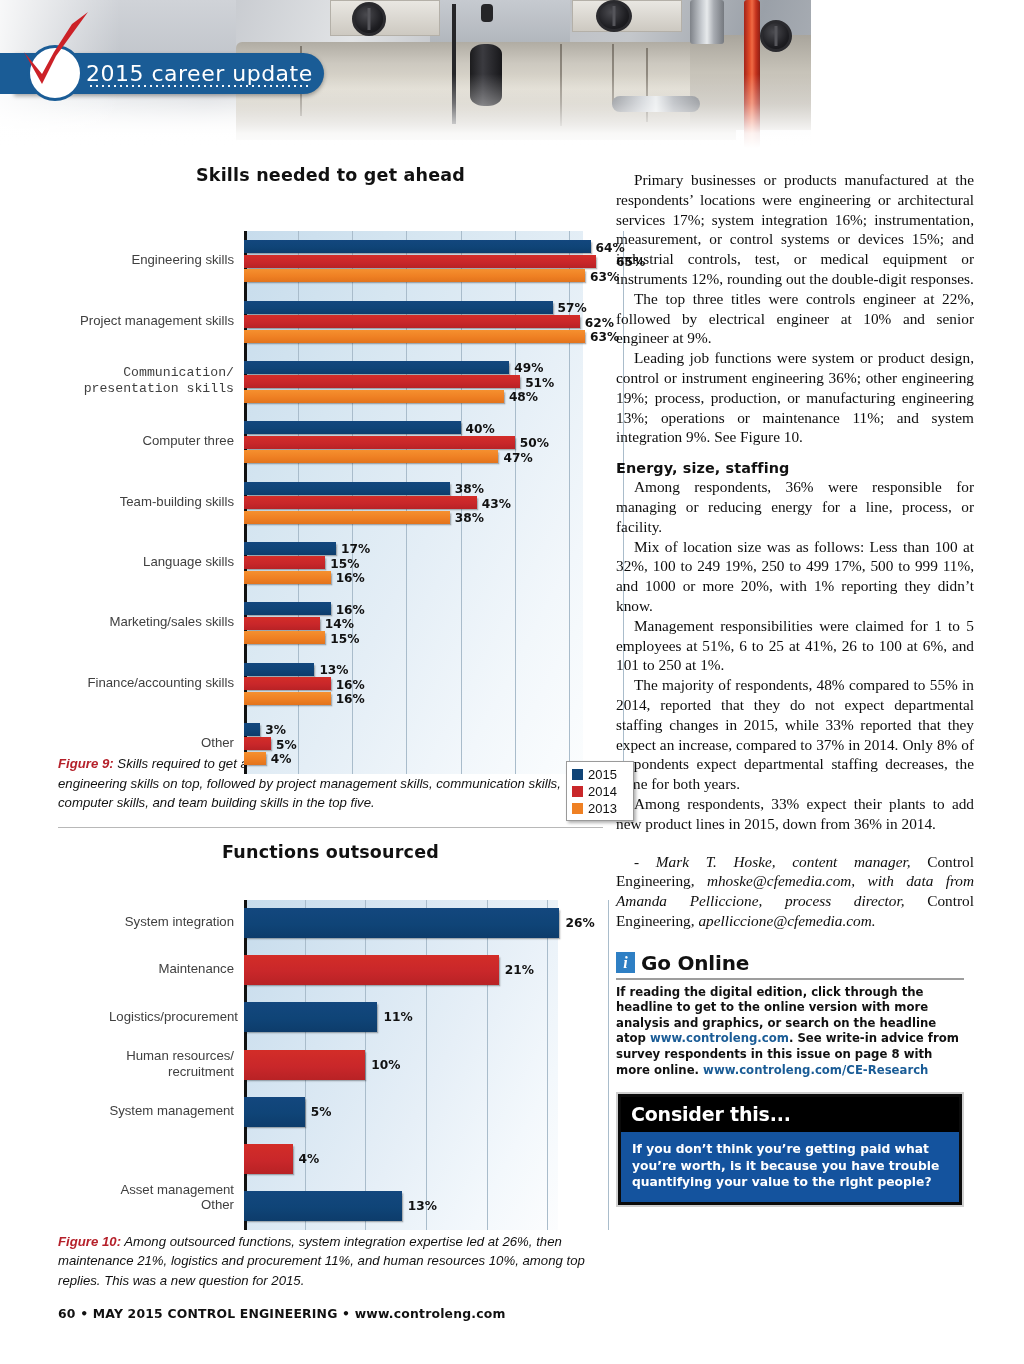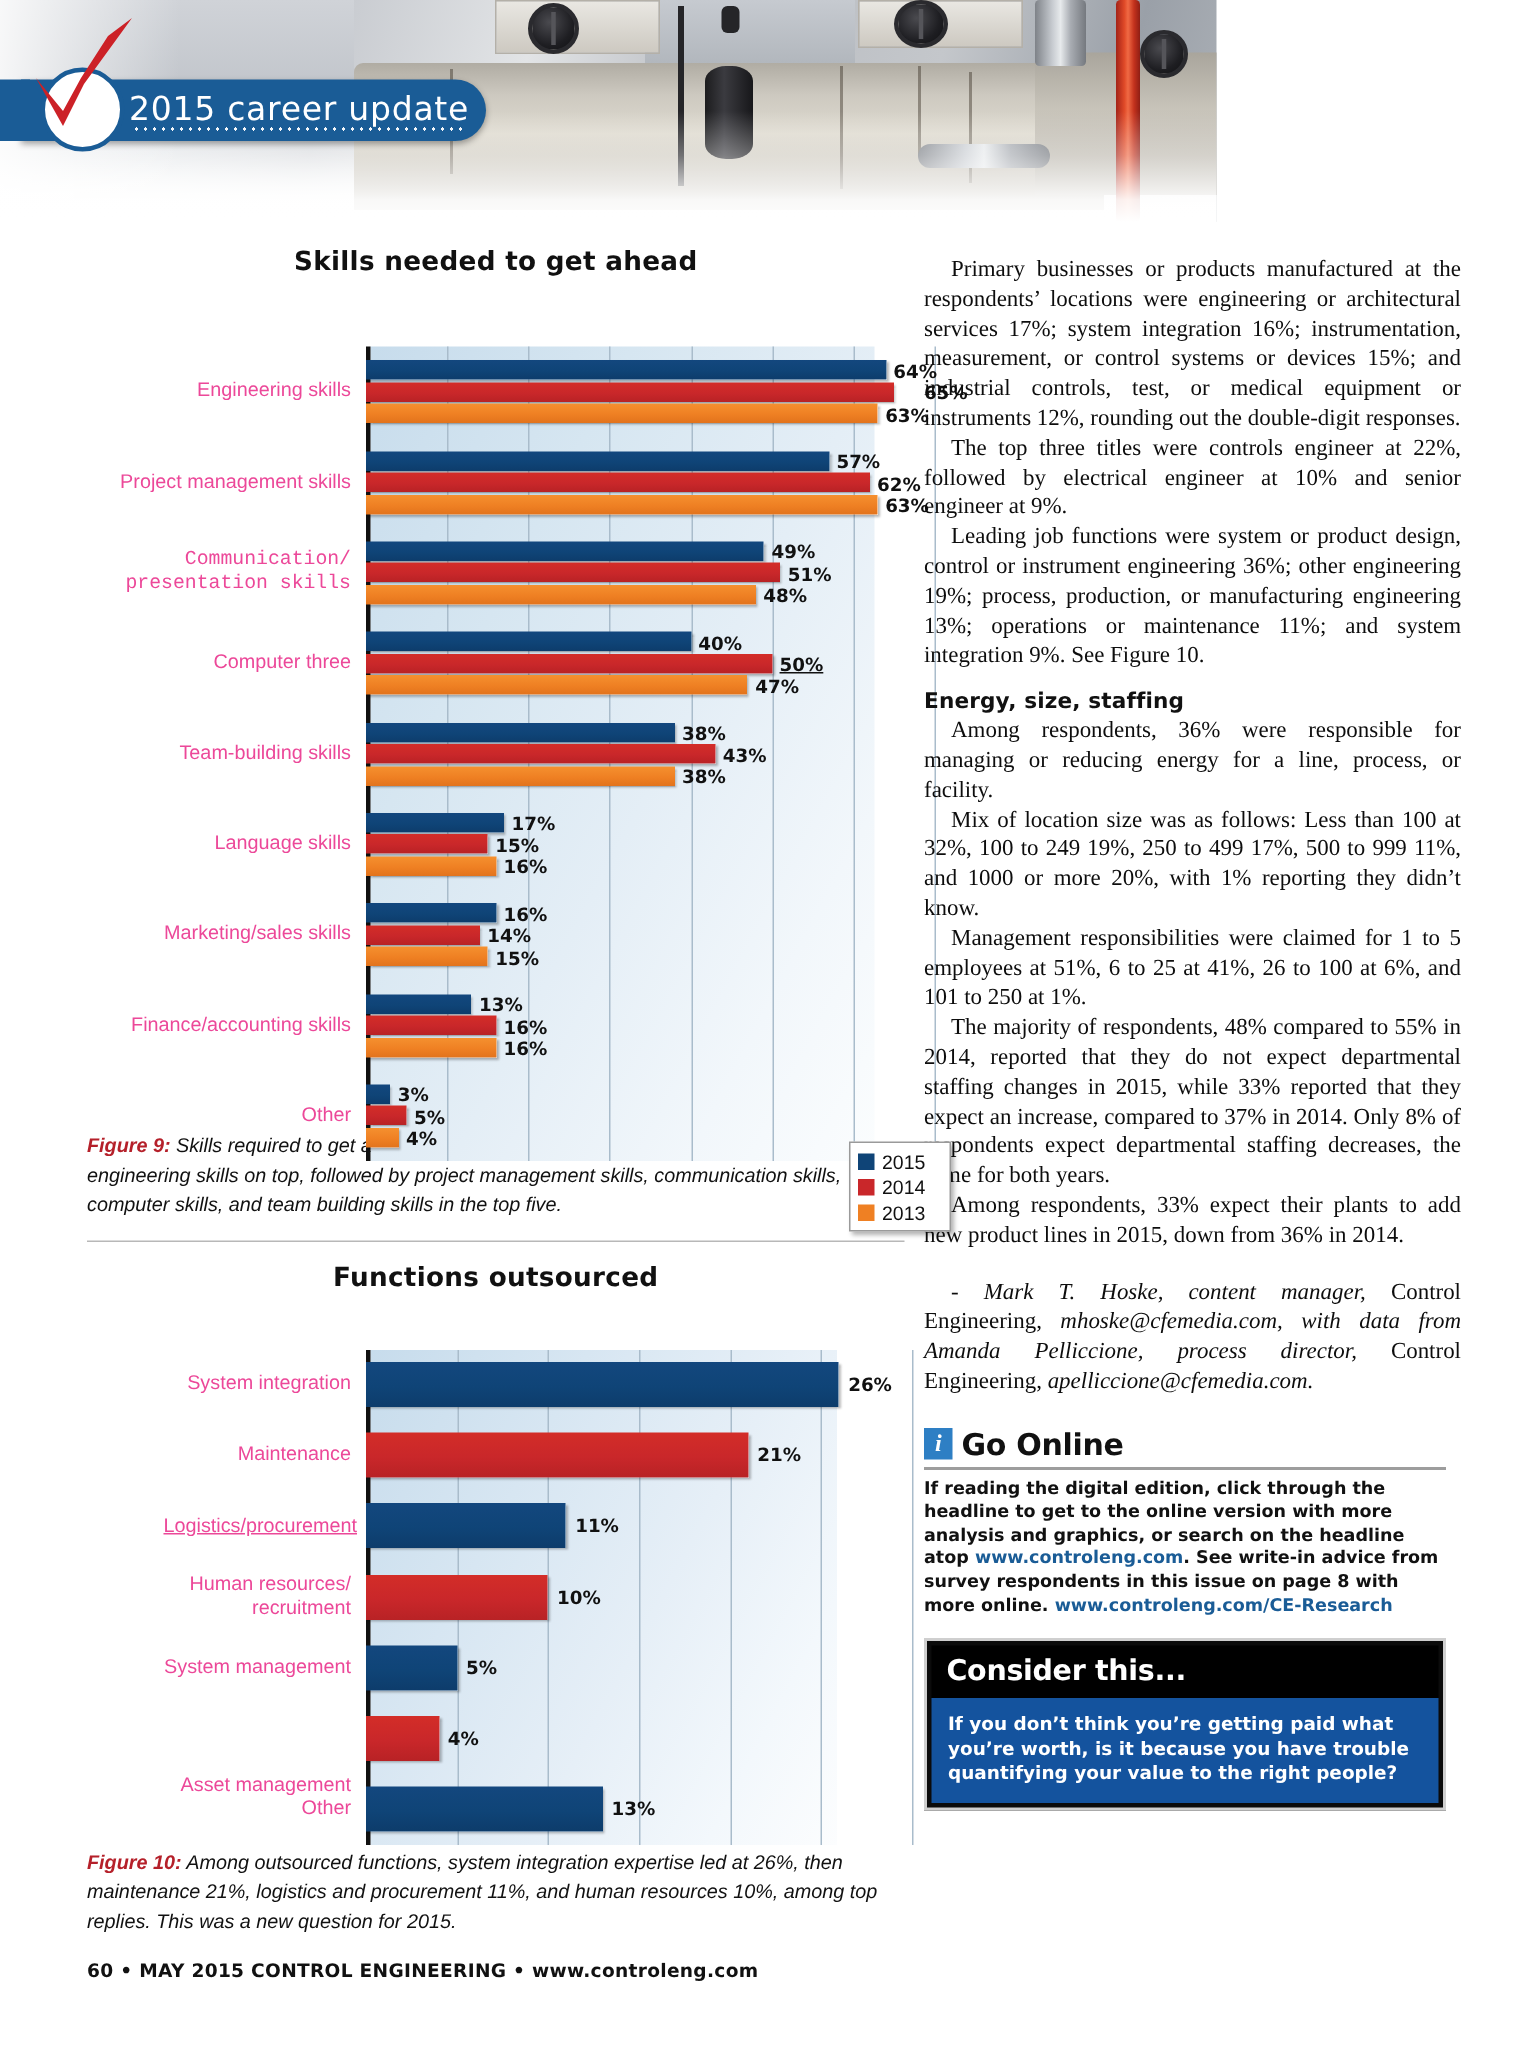--- a/index.html
+++ b/index.html
@@ -155,21 +155,21 @@
     border-left: 3px solid #111;
   }
   .gridline { position:absolute; top:0; bottom:0; width:1px; background:#a9bccb; }
 
   .cat-label {
     position:absolute;
     right: 0;
     text-align: right;
     font-family: "Liberation Sans", sans-serif;
     font-size: 13.2px;
-    color: #ec4899;
+    color: #404040;
     line-height: 15.5px;
     white-space: pre-line;
   }
 
   .bar {
     position:absolute;
     box-shadow: 1.5px 1.5px 1.5px rgba(0,0,0,0.28);
   }
   .bar.s2015 { background: linear-gradient(to bottom, #13477e, #0f4477 55%, #0d3c6b); }
   .bar.s2014 { background: linear-gradient(to bottom, #d32d28, #c9272a 55%, #b82225); }
@@ -407,21 +407,21 @@
         <div class="bar-val" style="left: 532.1px; top: 137px;">63%</div>
         <div class="bar s2015" style="left: 186px; top: 167.833px; width: 265.3px; height: 13px;"></div>
         <div class="bar-val" style="left: 456.3px; top: 168.333px;">49%</div>
         <div class="bar s2014" style="left: 186px; top: 182.333px; width: 276.129px; height: 13px;"></div>
         <div class="bar-val" style="left: 467.129px; top: 182.833px;">51%</div>
         <div class="bar s2013" style="left: 186px; top: 196.833px; width: 259.886px; height: 13px;"></div>
         <div class="bar-val" style="left: 450.886px; top: 197.333px;">48%</div>
         <div class="bar s2015" style="left: 186px; top: 228.167px; width: 216.571px; height: 13px;"></div>
         <div class="bar-val" style="left: 407.571px; top: 228.667px;">40%</div>
         <div class="bar s2014" style="left: 186px; top: 242.667px; width: 270.714px; height: 13px;"></div>
-        <div class="bar-val" style="left: 461.714px; top: 243.167px; text-decoration: underline;">50%</div>
+        <div class="bar-val" style="left: 461.714px; top: 243.167px;">50%</div>
         <div class="bar s2013" style="left: 186px; top: 257.167px; width: 254.471px; height: 13px;"></div>
         <div class="bar-val" style="left: 445.471px; top: 257.667px;">47%</div>
         <div class="bar s2015" style="left: 186px; top: 288.5px; width: 205.743px; height: 13px;"></div>
         <div class="bar-val" style="left: 396.743px; top: 289px;">38%</div>
         <div class="bar s2014" style="left: 186px; top: 303px; width: 232.814px; height: 13px;"></div>
         <div class="bar-val" style="left: 423.814px; top: 303.5px;">43%</div>
         <div class="bar s2013" style="left: 186px; top: 317.5px; width: 205.743px; height: 13px;"></div>
         <div class="bar-val" style="left: 396.743px; top: 318px;">38%</div>
         <div class="bar s2015" style="left: 186px; top: 348.833px; width: 92.0429px; height: 13px;"></div>
         <div class="bar-val" style="left: 283.043px; top: 349.333px;">17%</div>
@@ -479,21 +479,21 @@
         <div class="gridline" style="left: 246.667px; top: 30px; height: 330px;"></div>
         <div class="gridline" style="left: 307.333px; top: 30px; height: 330px;"></div>
         <div class="gridline" style="left: 368px; top: 30px; height: 330px;"></div>
         <div class="gridline" style="left: 428.667px; top: 30px; height: 330px;"></div>
         <div class="gridline" style="left: 489.333px; top: 30px; height: 330px;"></div>
         <div class="gridline" style="left: 550px; top: 30px; height: 330px;"></div>
       </div>
     <div id="c2-cats">
         <div class="cat-label" style="width: 176px; left: 0px; top: 44.8214px;">System integration</div>
         <div class="cat-label" style="width: 176px; left: 0px; top: 91.9643px;">Maintenance</div>
-        <div class="cat-label" style="width: 176px; left: 4px; top: 139.107px; text-decoration: underline;">Logistics/procurement</div>
+        <div class="cat-label" style="width: 176px; left: 4px; top: 139.107px;">Logistics/procurement</div>
         <div class="cat-label" style="width: 176px; left: 0px; top: 178.5px;">Human resources/
 recruitment</div>
         <div class="cat-label" style="width: 176px; left: 0px; top: 233.393px;">System management</div>
         <div class="cat-label" style="width: 176px; left: 0px; top: 280.536px; margin-top: 32px;">Asset management</div>
         <div class="cat-label" style="width: 176px; left: 0px; top: 327.679px;">Other</div>
       </div>
     <div id="c2-bars">
         <div class="bar" style="background: linear-gradient(rgb(19, 71, 126), rgb(15, 68, 119) 55%, rgb(13, 60, 107)); left: 186px; top: 38.5714px; width: 315.467px; height: 30px;"></div>
         <div class="bar-val" style="left: 507.467px; top: 46.5714px;">26%</div>
         <div class="bar" style="background: linear-gradient(rgb(211, 45, 40), rgb(201, 39, 42) 55%, rgb(184, 34, 37)); left: 186px; top: 85.7143px; width: 254.8px; height: 30px;"></div>

